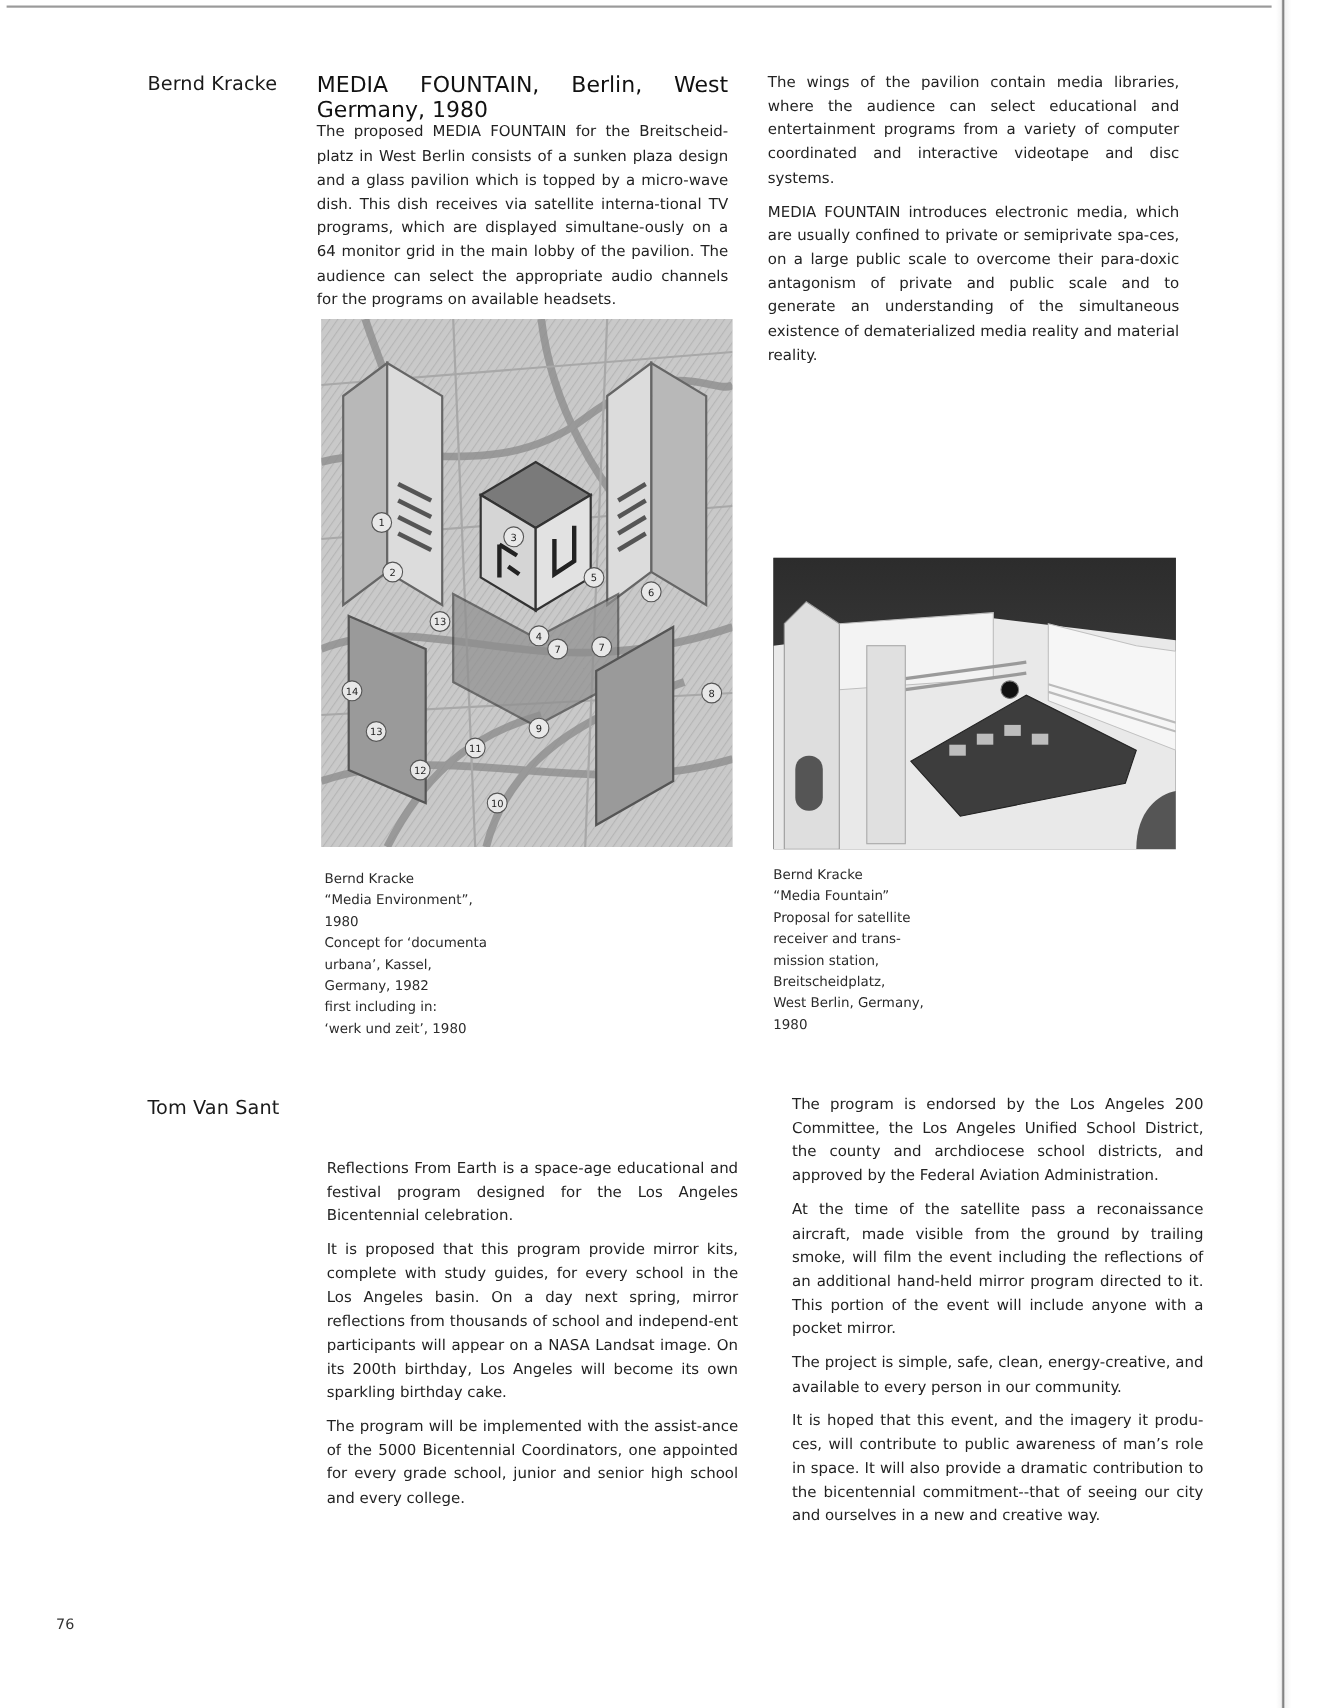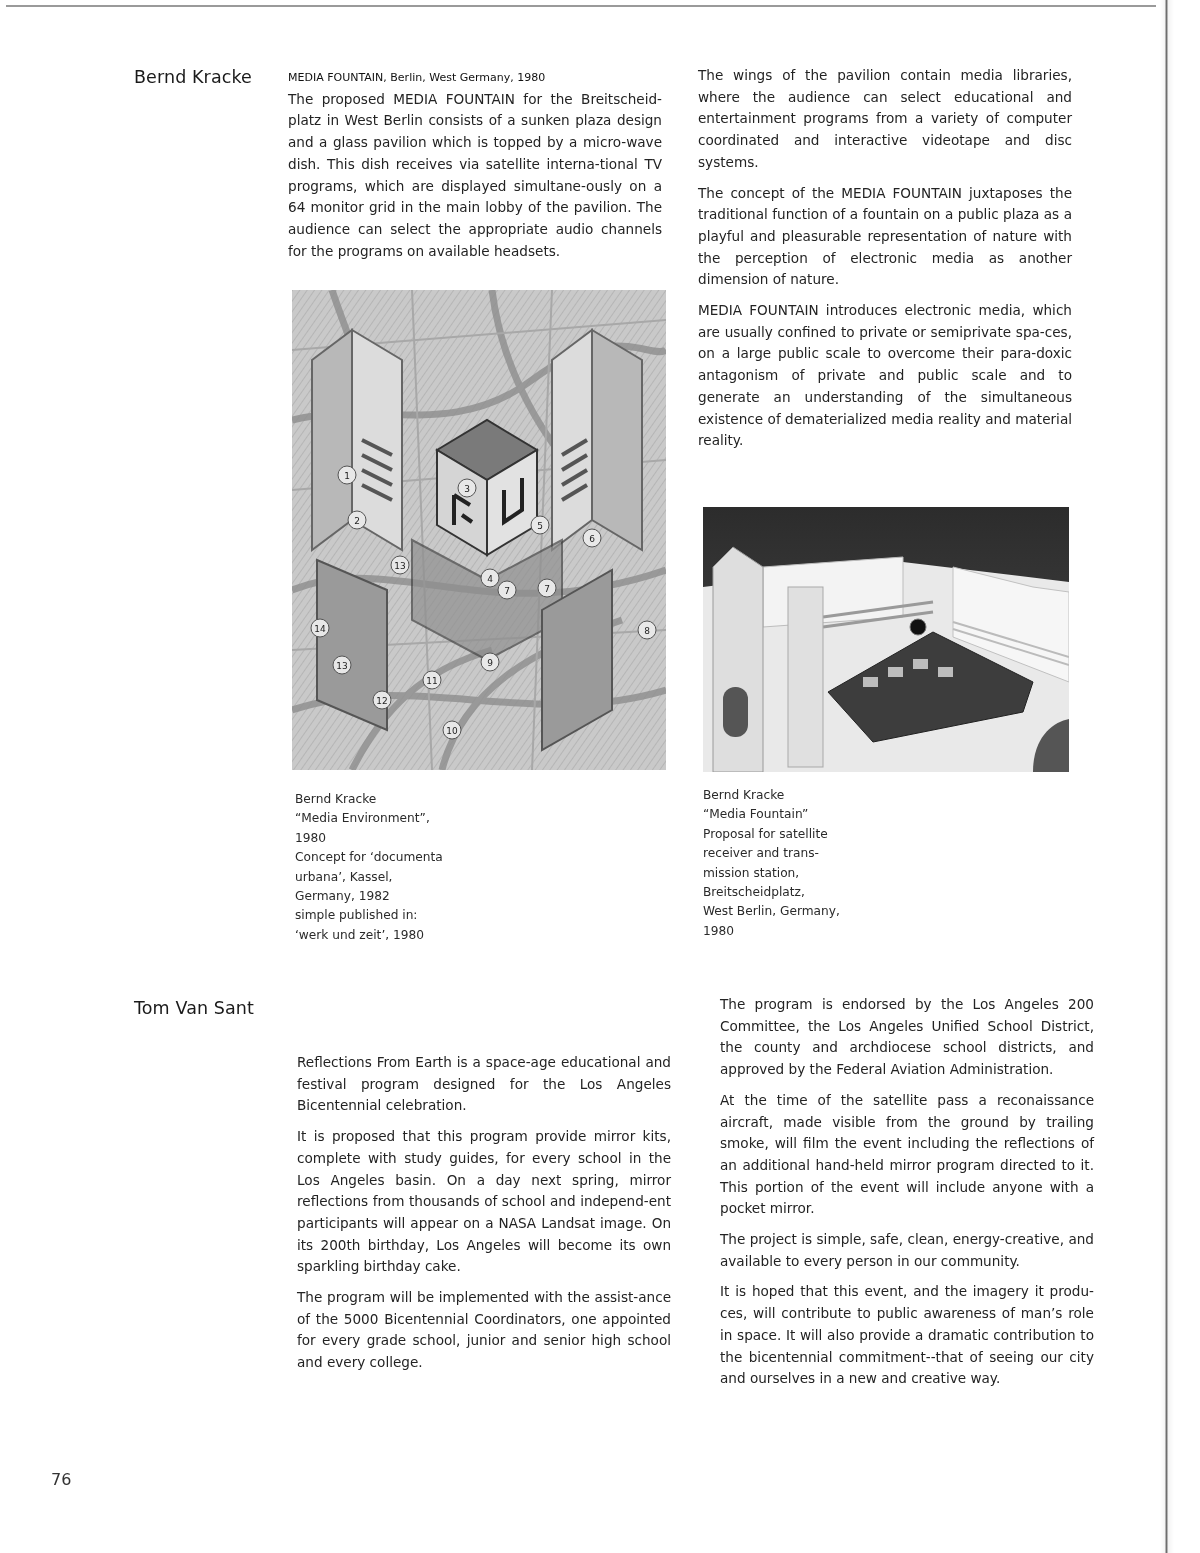--- a/index.html
+++ b/index.html
@@ -10,47 +10,46 @@
   }
   .top-rule { position: absolute; left: 6px; top: 5px; width: 1150px; height: 2px; background: #9a9a9a; }
   .right-edge { position: absolute; left: 1165px; top: 0; width: 3px; height: 1553px;
     background: linear-gradient(90deg, #d8d8d8, #6d6d6d 50%, #d8d8d8); }
   .right-shadow { position: absolute; left: 1160px; top: 0; width: 14px; height: 1553px;
     background: linear-gradient(90deg, rgba(0,0,0,0), rgba(0,0,0,0.06), rgba(0,0,0,0)); }
 
   .author { position: absolute; left: 134px; font-size: 17.5px; color: #1a1a1a; letter-spacing: 0.1px; }
   .col { position: absolute; width: 374px; font-size: 13.6px; line-height: 21.7px; color: #232323; text-align: justify; }
   .col p { margin: 0 0 9px 0; }
-  .col .title { font-size: 11px; color: #111; margin: 0; }
+  .col .title { font-size: 20px; color: #111; margin: 0; }
   .caption { position: absolute; font-size: 12.2px; line-height: 19.4px; color: #2a2a2a; }
   .caption div { white-space: nowrap; }
 
   .fig { position: absolute; overflow: hidden; }
   .fig-left { left: 292px; top: 290px; width: 374px; height: 480px; background: #cfcfcf; }
   .fig-right { left: 703px; top: 507px; width: 366px; height: 265px; background: #3a3a3a; }
 
-  .page-num { position: absolute; left: 51px; top: 1470px; font-size: 16px; color: #333; text-align: right; }
+  .page-num { position: absolute; left: 51px; top: 1470px; font-size: 13px; color: #333; text-align: right; }
 </style>
 </head>
 <body>
 
 <div class="top-rule"></div>
 <div class="right-shadow"></div>
 <div class="right-edge"></div>
 
 <div class="author" style="top:67px;">Bernd Kracke</div>
 
 <div class="col" style="left:288px; top:67px;">
   <div class="title">MEDIA FOUNTAIN, Berlin, West Germany, 1980</div>
   <p>The proposed MEDIA FOUNTAIN for the Breitscheid-platz in West Berlin consists of a sunken plaza design and a glass pavilion which is topped by a micro-wave dish. This dish receives via satellite interna-tional TV programs, which are displayed simultane-ously on a 64 monitor grid in the main lobby of the pavilion. The audience can select the appropriate audio channels for the programs on available headsets.</p>
 </div>
 
 <div class="col" style="left:698px; top:65px;">
   <p>The wings of the pavilion contain media libraries, where the audience can select educational and entertainment programs from a variety of computer coordinated and interactive videotape and disc systems.</p>
-  <p>The concept of the MEDIA FOUNTAIN juxtaposes the traditional function of a fountain on a public plaza as a playful and pleasurable representation of nature with the perception of electronic media as another dimension of nature.</p>
   <p>MEDIA FOUNTAIN introduces electronic media, which are usually confined to private or semiprivate spa-ces, on a large public scale to overcome their para-doxic antagonism of private and public scale and to generate an understanding of the simultaneous existence of dematerialized media reality and material reality.</p>
 </div>
 
 <div class="fig fig-left">
   <svg width="374" height="480" viewBox="0 0 374 480">
     <defs>
       <pattern id="hatch" width="6" height="6" patternUnits="userSpaceOnUse" patternTransform="rotate(35)">
         <rect width="6" height="6" fill="#c9c9c9"></rect>
         <line x1="0" y1="0" x2="0" y2="6" stroke="#b5b5b5" stroke-width="2"></line>
       </pattern>
@@ -171,21 +170,21 @@
   </svg>
 </div>
 
 <div class="caption" style="left:295px; top:790px;">
   <div>Bernd Kracke</div>
   <div>“Media Environment”,</div>
   <div>1980</div>
   <div>Concept for ‘documenta</div>
   <div>urbana’, Kassel,</div>
   <div>Germany, 1982</div>
-  <div>simple published in:</div>
+  <div>first including in:</div>
   <div>‘werk und zeit’, 1980</div>
 </div>
 
 <div class="fig fig-right">
   <svg width="366" height="265" viewBox="0 0 366 265">
     <defs>
       <linearGradient id="sky" x1="0" y1="0" x2="0" y2="1">
           <stop offset="0" stop-color="#2c2c2c"></stop>
           <stop offset="1" stop-color="#4a4a4a"></stop>
         </linearGradient>

